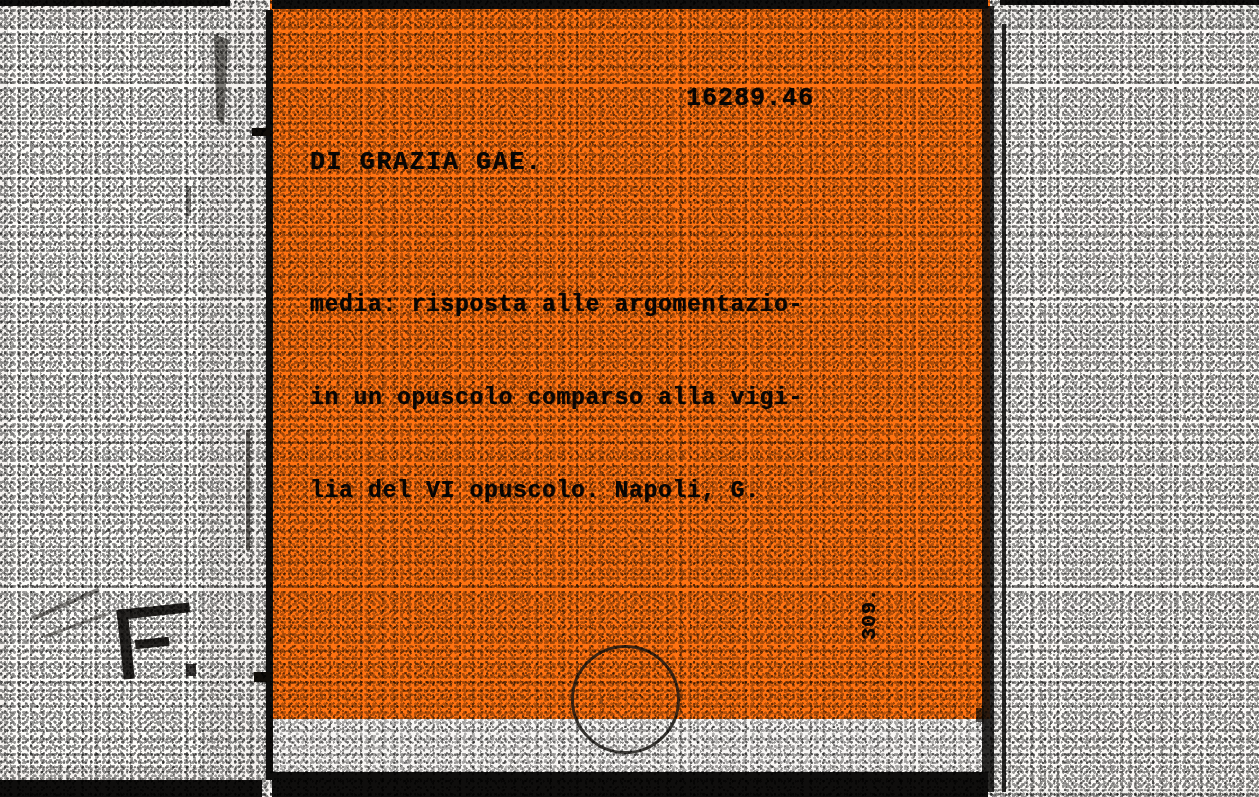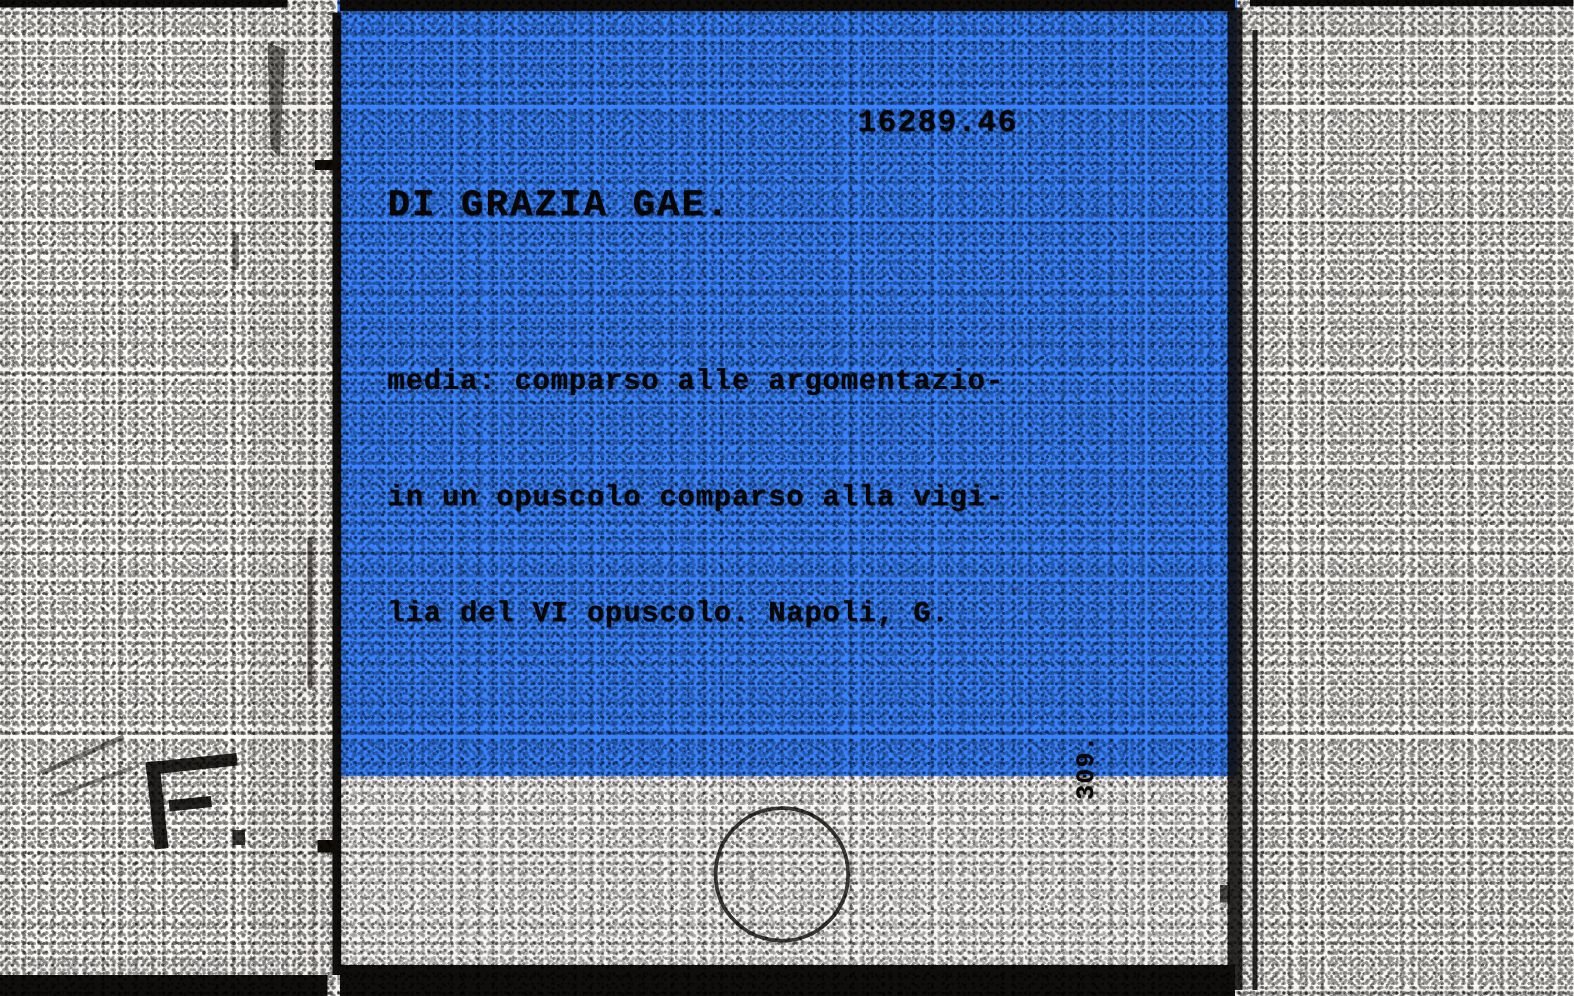--- a/index.html
+++ b/index.html
@@ -65,22 +65,22 @@
   }
   #left-card-inner {
     position: absolute;
     left: 8px; top: 22px; width: 195px; height: 745px;
     background: #f7f6f3;
     box-shadow: 0 0 0 1px rgba(0,0,0,.12);
   }
 
   
   #main-card {
-    left: 270px; top: 0; width: 720px; height: 621px;
-    background: #3b82f6;
+    left: 270px; top: 0; width: 720px; height: 719px;
+    background: #f97316;
   }
 
   
   #right-card {
     left: 990px; top: 0; width: 269px; height: 797px;
     background: #edebe8;
   }
   #right-card-inner {
     position: absolute;
     left: 22px; top: 30px; width: 247px; height: 760px;
@@ -166,21 +166,21 @@
   }
 
   #call-number {
     left: 686px; top: 84px;
     font-size: 25px;
     letter-spacing: 1px;
   }
 
   #author-heading {
     left: 310px; top: 148px;
-    font-size: 30px;
+    font-size: 25px;
     letter-spacing: 1.6px;
   }
 
   #title-block {
     left: 310px; top: 228px;
     font-size: 23px;
     line-height: 31px;
     letter-spacing: .7px;
   }
 
@@ -216,21 +216,21 @@
   </div>
 
   <div class="panel" id="main-card">
     <div class="grain-heavy" style="left:0;top:0;width:720px;height:797px;opacity:.4;"></div>
 
     <div class="typed" id="call-number" style="left:416px;">16289.46</div>
 
     <div class="typed" id="author-heading" style="left:40px;">DI GRAZIA GAE.</div>
 
     <div class="typed" id="title-block" style="left:40px;">
-      <div>media: comparso alle argomentazio-</div>
+      <div>media: risposta alle argomentazio-</div>
       <div>in un opuscolo comparso alla vigi-</div>
       <div>lia del VI opuscolo. Napoli, G.</div>
       
     </div>
 
     <div class="typed" id="side-number" style="left:588px;top:640px;">309.</div>
 
     <div id="pencil-circle" style="left:301px;"></div>
 
     <div class="speckle" style="left:120px;top:520px;width:3px;height:3px;"></div>

